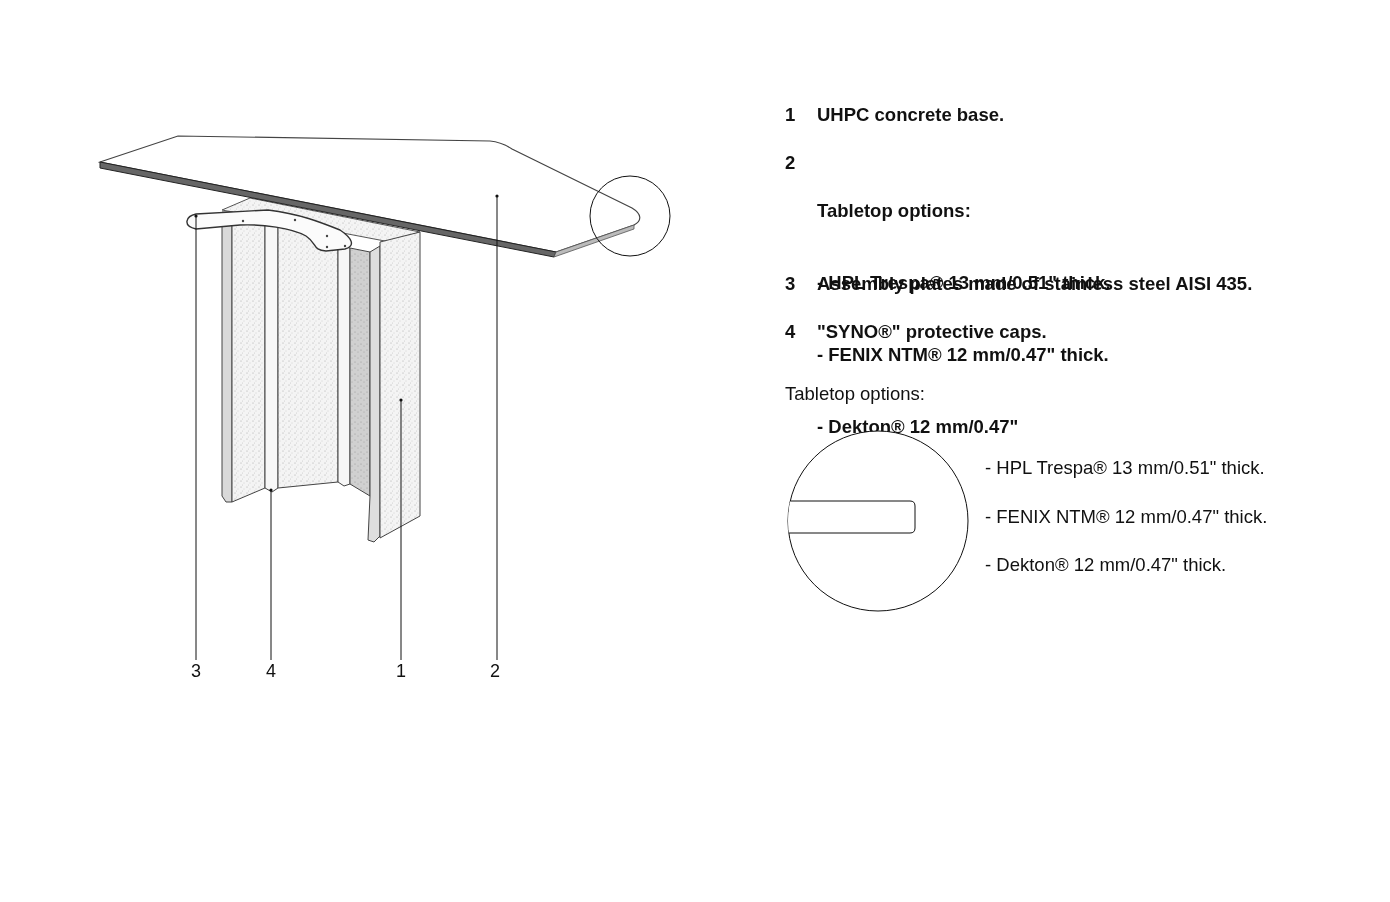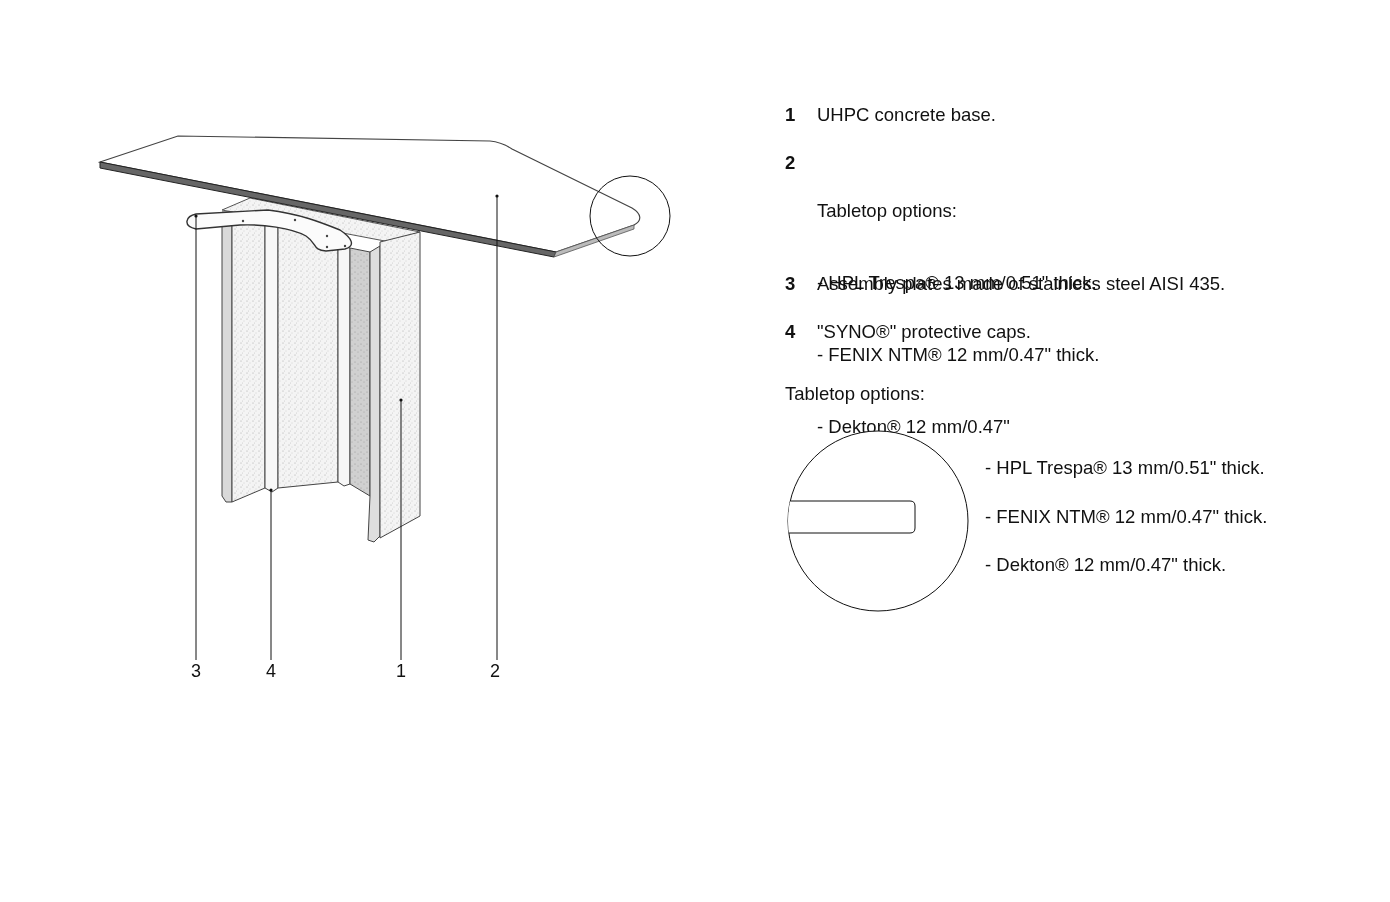--- a/index.html
+++ b/index.html
@@ -12,21 +12,21 @@
     .callout-label {
       position: absolute; font-size: 18px; color: #111;
       width: 20px; text-align: center; line-height: 20px;
     }
     .legend { position: absolute; left: 785px; top: 0; width: 600px; }
     .legend-item {
       position: absolute; left: 0; font-size: 18.5px; line-height: 24px;
       display: flex;
     }
     .legend-num { width: 32px; font-weight: bold; }
-    .legend-body { white-space: pre; }
+    .legend-body { white-space: pre; font-weight: bold; }
     .legend-sub { display: block; }
     .options-title {
       position: absolute; left: 785px; top: 382px; font-size: 18.5px; line-height: 24px;
     }
     #detail { position: absolute; left: 785px; top: 428px; width: 186px; height: 186px; }
     .option-line {
       position: absolute; left: 985px; font-size: 18.5px; line-height: 24px; white-space: pre;
     }
   </style>
 </head>

